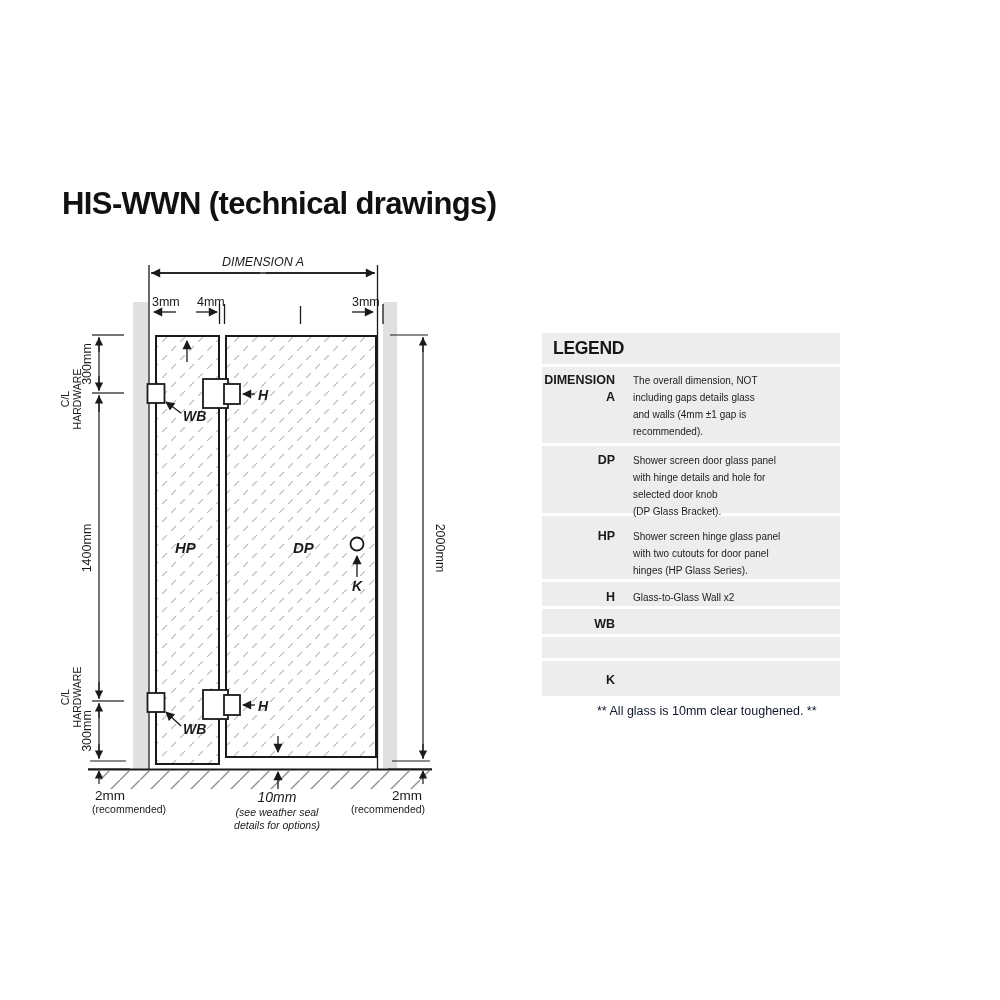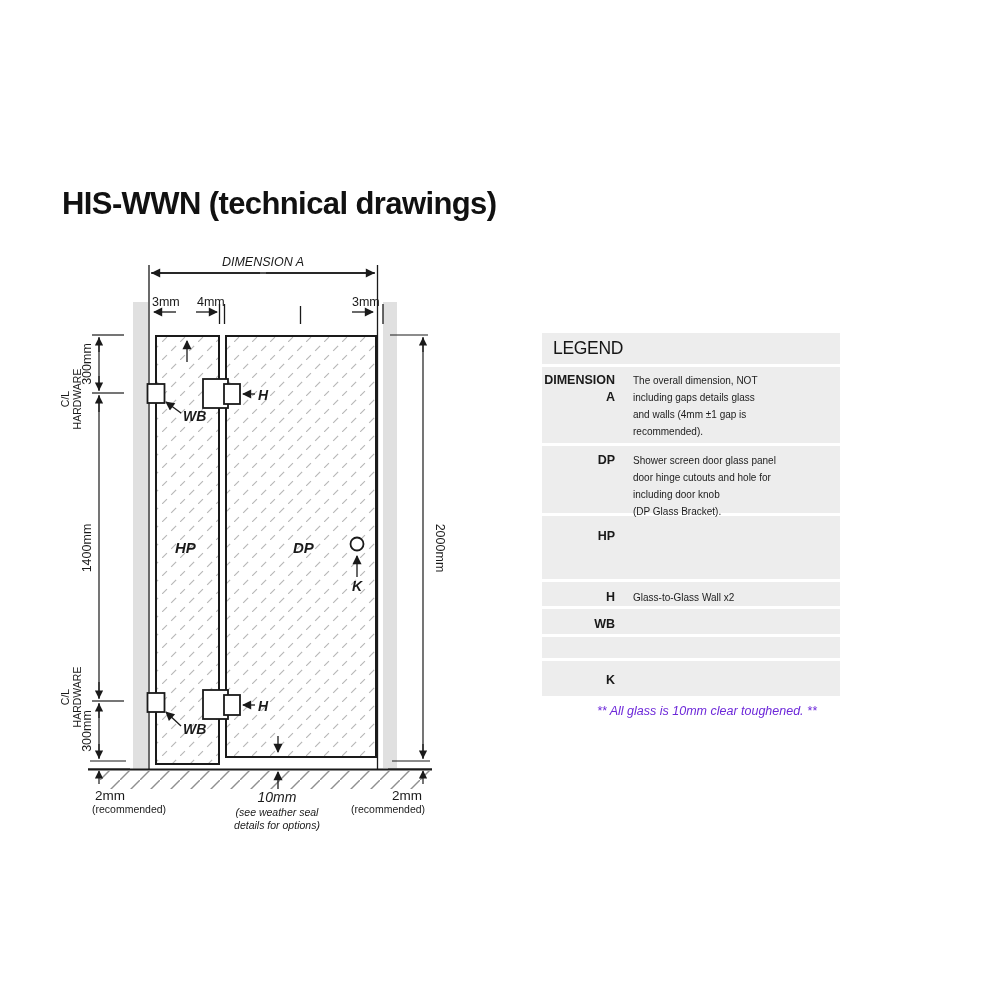--- a/index.html
+++ b/index.html
@@ -4,37 +4,37 @@
 <style>
   html,body{margin:0;padding:0;background:#ffffff;}
   .page{position:relative;width:860px;height:1000px;background:#ffffff;overflow:hidden;
         font-family:"Liberation Sans",sans-serif;color:#1a1a1a;}
   .title{position:absolute;left:62px;top:186px;font-size:31px;font-weight:700;
          letter-spacing:-0.6px;color:#111;white-space:nowrap;}
   .drawing{position:absolute;left:0;top:0;}
   
   .legend{position:absolute;left:542px;top:333px;width:298px;}
   .legend-header{background:#ededed;height:31px;display:flex;align-items:center;
-                 padding-left:11px;font-size:17.5px;font-weight:400;letter-spacing:-0.3px;
+                 padding-left:11px;font-size:17.5px;font-weight:700;letter-spacing:-0.3px;
                  box-sizing:border-box;color:#161616;}
   .legend-row{background:#ededed;display:flex;margin-top:3px;box-sizing:border-box;}
   .legend-row .term{flex:0 0 91px;padding-right:18px;box-sizing:border-box;
                     text-align:right;font-weight:700;font-size:12.5px;line-height:17px;}
   .legend-row .desc{flex:1;font-size:10px;line-height:17px;color:#1c1c1c;}
   .legend-row .desc div{height:17px;}
   .r1{height:76px;padding-top:5px;}
   .r2{height:67px;padding-top:6px;}
   .r3{height:63px;padding-top:12px;}
   .r4{height:24px;padding-top:7px;}
   .r5{height:25px;padding-top:7px;}
   .r5 .desc{white-space:nowrap;overflow:visible;}
   .r6{height:21px;}
   .r7{height:35px;padding-top:11px;}
-  .footnote{position:absolute;left:597px;top:704px;font-size:12.5px;font-style:italic;
-            color:#6d28d9;white-space:nowrap;}
+  .footnote{position:absolute;left:597px;top:704px;font-size:12.5px;
+            color:#0f172a;white-space:nowrap;}
   
   text{font-family:"Liberation Sans",sans-serif;fill:#1a1a1a;}
   .dim{font-size:12.5px;}
   .dimsm{font-size:10.5px;}
   .note{font-size:10.5px;}
   .ital{font-style:italic;}
   .hw{font-size:14px;font-weight:700;font-style:italic;}
   .panel{font-size:15px;font-weight:700;font-style:italic;}
 </style>
 </head>
@@ -188,28 +188,33 @@
         <div>including gaps details glass</div>
         <div>and walls (4mm ±1 gap is</div>
         <div>recommended).</div>
       </div>
     </div>
 
     <div class="legend-row r2">
       <div class="term">DP</div>
       <div class="desc">
         <div>Shower screen door glass panel</div>
-        <div>door hinge cutouts and hole for</div>
-        <div>including door knob</div>
+        <div>with hinge details and hole for</div>
+        <div>selected door knob</div>
         <div>(DP Glass Bracket).</div>
       </div>
     </div>
 
     <div class="legend-row r3">
       <div class="term">HP</div>
+      <div class="desc">
+        <div>Shower screen hinge glass panel</div>
+        <div>with two cutouts for door panel</div>
+        <div>hinges (HP Glass Series).</div>
+      </div>
     </div>
 
     <div class="legend-row r4">
       <div class="term">H</div>
       <div class="desc">
         <div>Glass-to-Glass Wall x2</div>
       </div>
     </div>
 
     <div class="legend-row r5">

